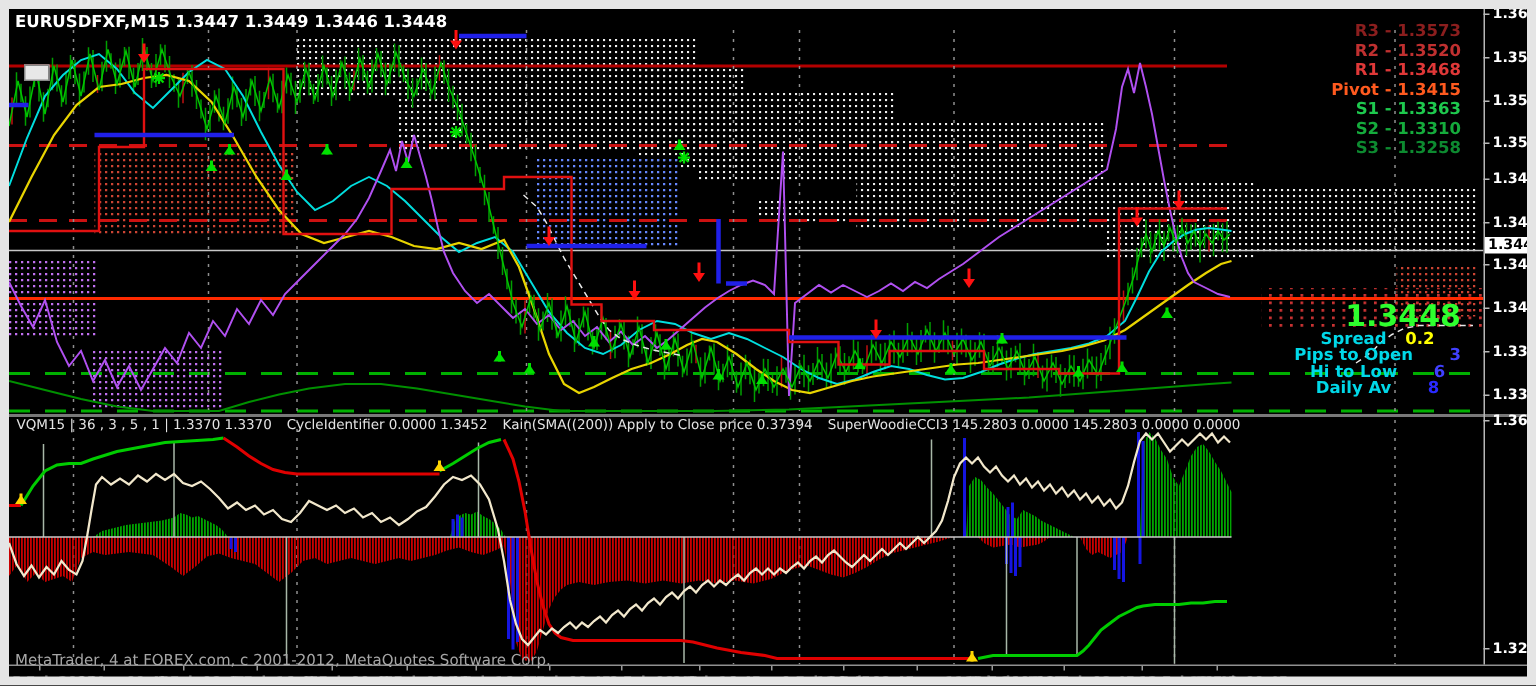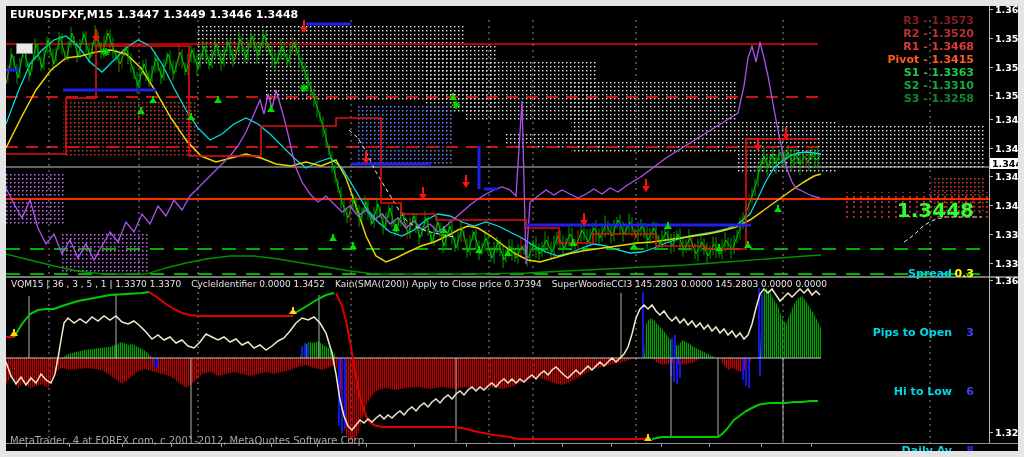--- a/index.html
+++ b/index.html
@@ -5,21 +5,21 @@
   html,body{margin:0;padding:0;background:#222;}
   #win{position:relative;width:1024px;height:457px;background:#000;overflow:hidden;
        border:6px solid #e5e5e5;box-sizing:border-box;
        font-family:"DejaVu Sans",sans-serif;-webkit-font-smoothing:none;}
   .abs{position:absolute;}
   #title{left:4px;top:2px;color:#fff;font-size:11px;font-weight:bold;white-space:nowrap;}
   #watermark{left:4px;top:429px;color:#a6a6a6;font-size:10px;white-space:nowrap;}
   #pivot-panel{right:44px;top:8px;text-align:right;font-size:11px;font-weight:bold;line-height:13px;white-space:nowrap;}
   #info-panel{right:44px;top:194px;text-align:right;white-space:nowrap;}
   #info-price{font-size:20px;font-weight:bold;line-height:20px;}
-  .info-row{font-size:11px;font-weight:bold;line-height:11px;display:flex;justify-content:flex-end;margin-top:48px;}
+  .info-row{font-size:11px;font-weight:bold;line-height:11px;display:flex;justify-content:center;gap:10px;}
   .info-row .v{min-width:22px;text-align:right;}
   #ind-header{left:5px;top:273px;color:#e4e4e4;font-size:9px;white-space:nowrap;}
   #ind-header span{margin-right:10px;}
   #scale-sep{left:983px;top:0;width:1px;height:437px;background:#b8b8b8;}
   .slab{position:absolute;left:989px;color:#fff;font-size:9.5px;font-weight:bold;white-space:nowrap;}
   .stick{position:absolute;left:983px;width:4px;height:1px;background:#bbb;}
   #cur-tag{position:absolute;left:984px;background:#fff;color:#000;font-size:9.5px;font-weight:bold;padding:0 2px;}
   #div1{left:0;top:270px;width:1024px;height:2px;background:#787878;}
   #div2{left:0;top:437px;width:1024px;height:1px;background:#909090;}
   .tlab{position:absolute;top:444px;color:#d8d8d8;font-size:9px;font-weight:bold;white-space:nowrap;}
@@ -525,21 +525,21 @@
       <div style="color: rgb(30, 201, 78);">S1 - 1.3363</div>
       <div style="color: rgb(21, 171, 60);">S2 - 1.3310</div>
       <div style="color: rgb(13, 138, 48);">S3 - 1.3258</div>
     </div>
 
   <div class="abs" id="info-panel">
     <div id="info-price" style="color: rgb(46, 255, 46);">1.3448</div>
     <div id="info-rows">
         <div class="info-row">
           <span style="color: rgb(0, 216, 232);">Spread</span>
-          <span class="v" style="color: rgb(255, 255, 0);">0.3</span>
+          <span class="v" style="color: rgb(255, 255, 0);">0.2</span>
         </div>
         <div class="info-row">
           <span style="color: rgb(0, 216, 232);">Pips to Open</span>
           <span class="v" style="color: rgb(64, 64, 255);">3</span>
         </div>
         <div class="info-row">
           <span style="color: rgb(0, 216, 232);">Hi to Low</span>
           <span class="v" style="color: rgb(64, 64, 255);">6</span>
         </div>
         <div class="info-row">

